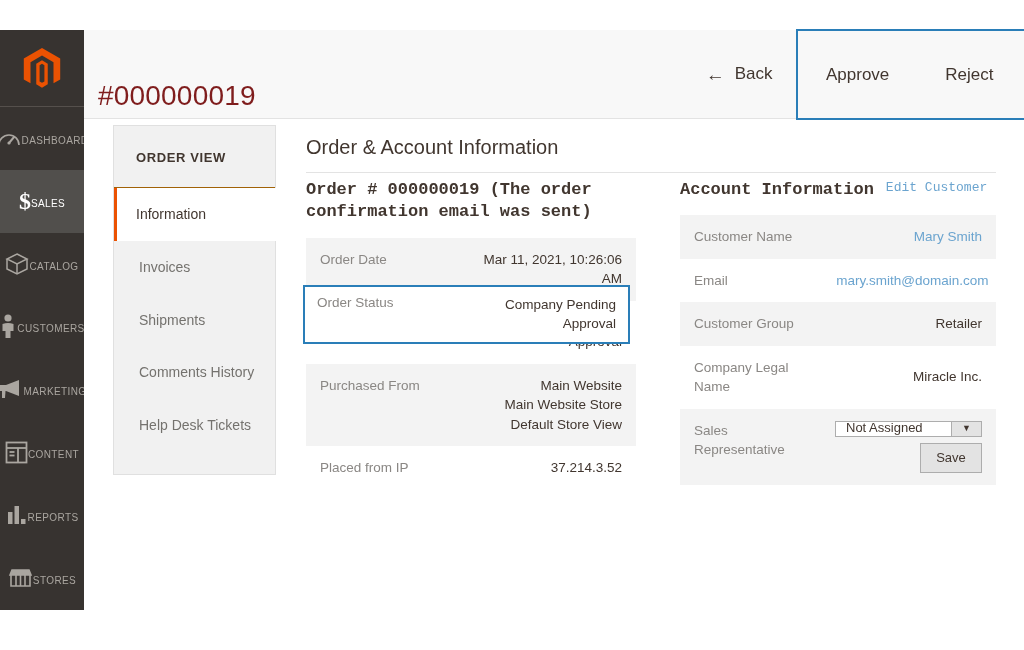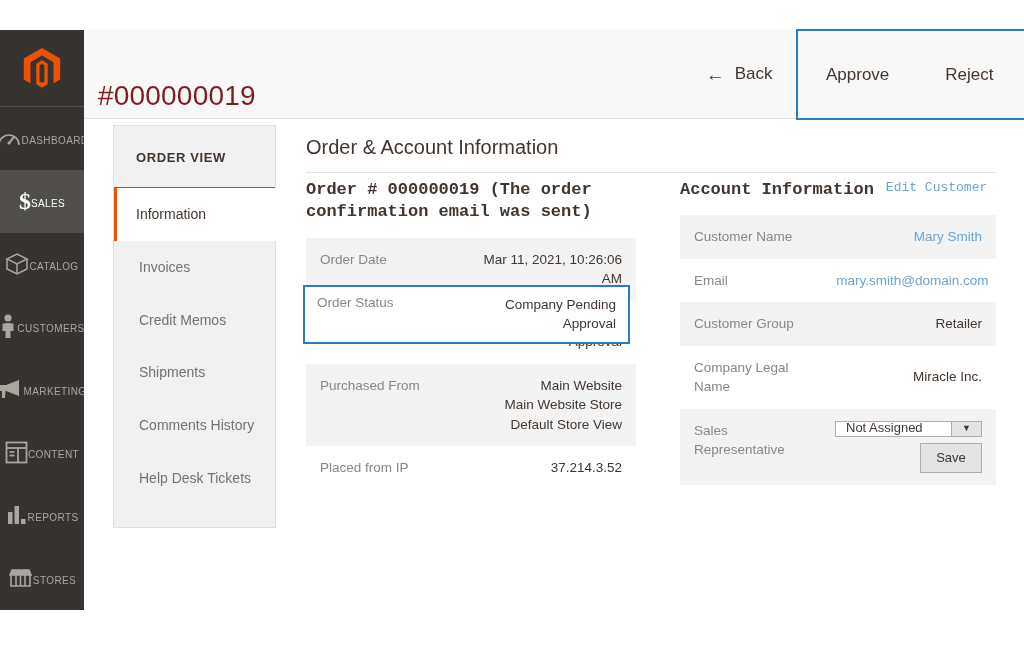--- a/index.html
+++ b/index.html
@@ -314,21 +314,20 @@
       </button>
     </div>
   </div>
 
   <main class="content">
 
     <aside class="order-view-panel">
       <div class="order-view-title">ORDER VIEW</div>
       <a class="ov-item active">Information</a>
       <a class="ov-item">Invoices</a>
-      <a class="ov-item">Credit Memos</a>
       <a class="ov-item">Shipments</a>
       <a class="ov-item">Comments History</a>
       <a class="ov-item">Help Desk Tickets</a>
     </aside>
 
     <h2 class="section-heading">Order &amp; Account Information</h2>
 
     <section class="col-left">
       <div class="block-title">Order # 000000019 (The order confirmation email was sent)</div>
       <table class="info">

